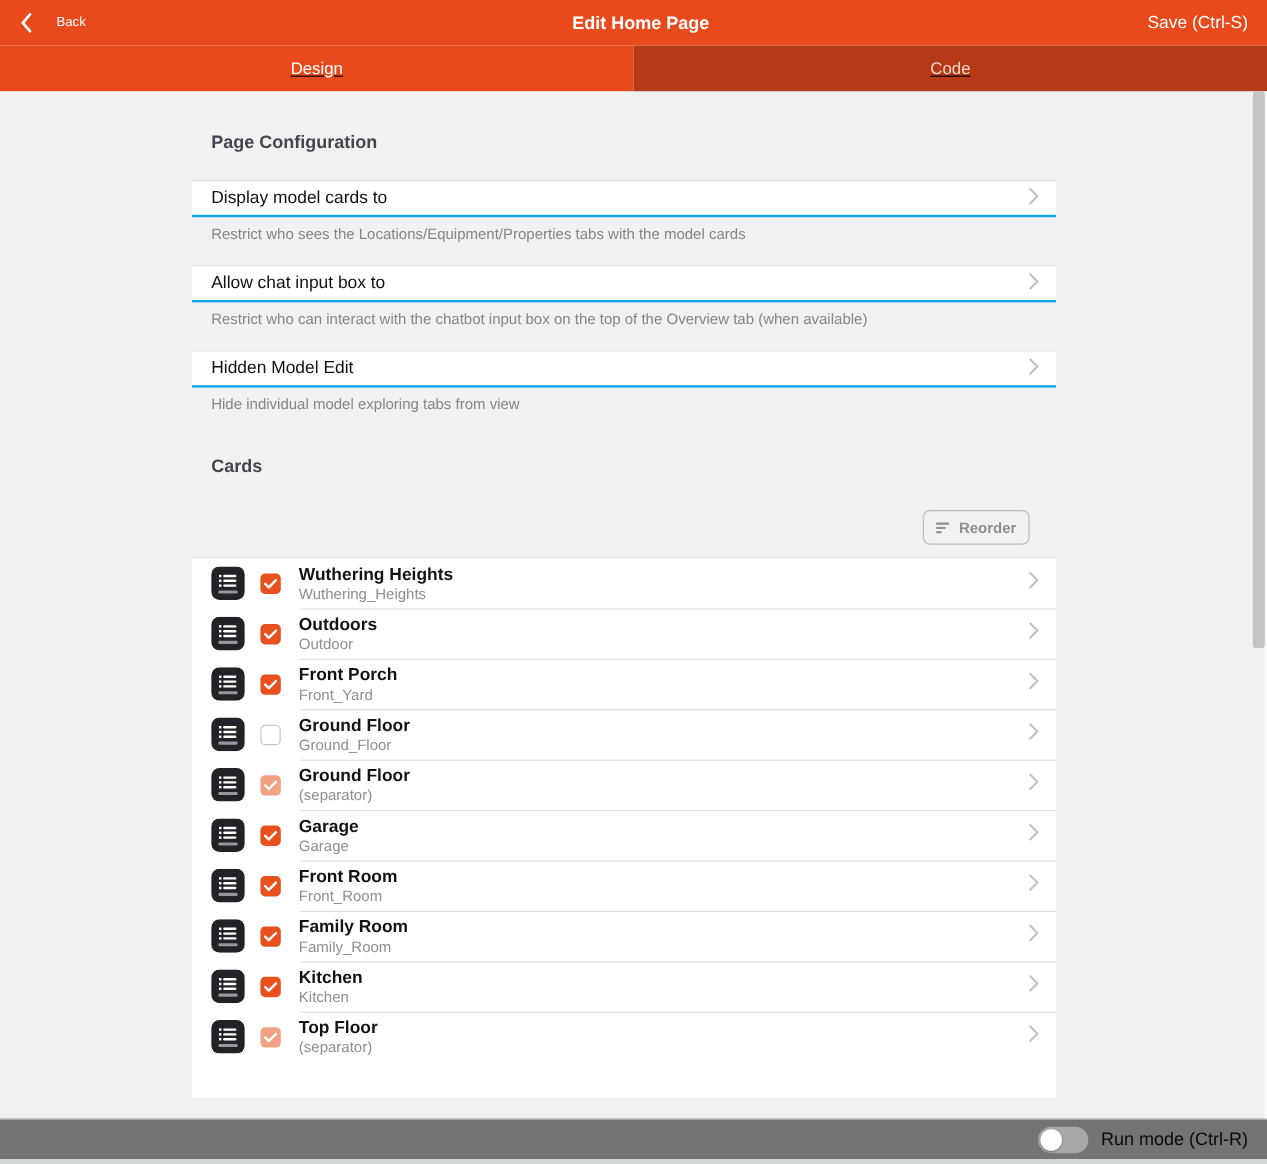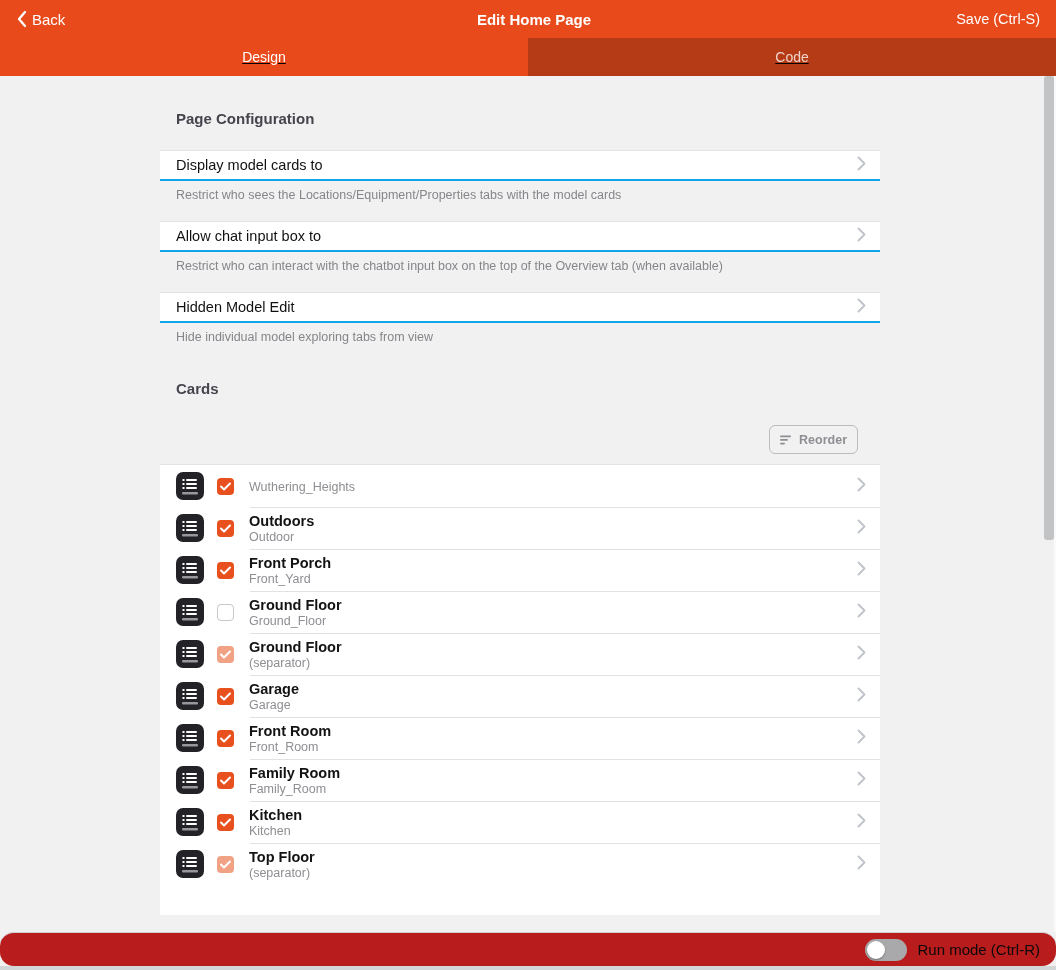--- a/index.html
+++ b/index.html
@@ -2,21 +2,21 @@
 <html style="--accent: #e84a1b; --tab-inactive: #b53a16; --checkbox: #e8501e; --checkbox-muted: #f1a285;"><head>
 <meta charset="utf-8">
 <style>
   * { margin:0; padding:0; box-sizing:border-box; }
   html,body { width:1056px; height:970px; overflow:hidden;
     font-family:"Liberation Sans", sans-serif; background:#f1f1f2; position:relative; }
 
   
   .navbar { height:38px; background:var(--accent,#e84a1b); display:flex;
     align-items:center; justify-content:space-between; padding:0 16px; color:#fff; }
-  .nav-left { display:flex; align-items:center; gap:5px; cursor:pointer; font-size:15px; }
+  .nav-left { display:flex; align-items:center; gap:20px; cursor:pointer; font-size:11px; }
   .nav-title { font-size:15px; font-weight:bold; position:absolute; left:12px; right:0;
     text-align:center; pointer-events:none; }
   .nav-right { font-size:14.5px; cursor:pointer; z-index:2; }
 
   
   .tabbar { height:38px; display:flex;text-decoration:underline; }
   .tabbar .tab { flex:1; display:flex; align-items:center; justify-content:center;
     font-size:14px; color:#fff; cursor:pointer; }
   .tab.active { background:var(--accent,#e84a1b); }
   .tab.inactive { background:var(--tab-inactive,#b53a16); color:rgba(255,255,255,0.78); }
@@ -67,23 +67,23 @@
   .checkbox.muted { background:var(--checkbox-muted,#f1a285); }
   .checkbox.unchecked { background:#fff; border:1.5px solid #c7c7cc; }
   .row-text { flex:1; min-width:0; }
   .row-title { font-size:14.5px; font-weight:bold; color:#131313; line-height:16px; }
   .row-sub { font-size:12.5px; color:#8e8e93; line-height:14px; margin-top:1px; }
   .row-chevron { margin-right:14px; }
 
   .chev { flex:0 0 auto; }
 
   
-  .bottombar { height:34px; background:#b91c1c; border-top:1px solid #cfcfd1;
+  .bottombar { height:34px; background:#737373; border-top:1px solid #cfcfd1;
     display:flex; align-items:center; justify-content:flex-end; gap:10px;
-    padding-right:16px;border-radius:14px; }
+    padding-right:16px; }
   .run-label { font-size:15px; color:#0a0a0a; }
   .toggle { width:42px; height:22px; border-radius:11px; background:#a9a9ab;
     position:relative; cursor:pointer; flex:0 0 42px; }
   .toggle .knob { position:absolute; top:2px; left:2px; width:18px; height:18px;
     border-radius:50%; background:#fff; box-shadow:0 1px 2px rgba(0,0,0,0.35); }
 
   .bottom-strip { height:4px; background:#d2d6d7; }
 
   
   .scroll-track { position:absolute; top:76px; right:0; width:2px; height:856px;
@@ -176,20 +176,21 @@
         <rect x="10" y="15" width="11" height="2" rx="1" fill="#fff"></rect>
         <rect x="6" y="20" width="16" height="2.6" rx="1" fill="#97979c"></rect>
       </svg>
     </span>
     <span class="checkbox checked">
       <svg width="11" height="9" viewBox="0 0 11 9">
               <path d="M1 4.5 L4 7.5 L10 1.5" stroke="#fff" stroke-width="2" fill="none" stroke-linecap="round" stroke-linejoin="round"></path>
             </svg>
     </span>
     <span class="row-text">
+      <div class="row-title">Wuthering Heights</div>
       <div class="row-sub">Wuthering_Heights</div>
     </span>
     <span class="chev row-chevron">
       <svg width="9" height="15" viewBox="0 0 9 15">
               <path d="M1.5 1.5 L7.5 7.5 L1.5 13.5" stroke="#bfc2c9" stroke-width="1.8" fill="none" stroke-linecap="round" stroke-linejoin="round"></path>
             </svg>
     </span>
   </div>
 
   <div class="card-row">

